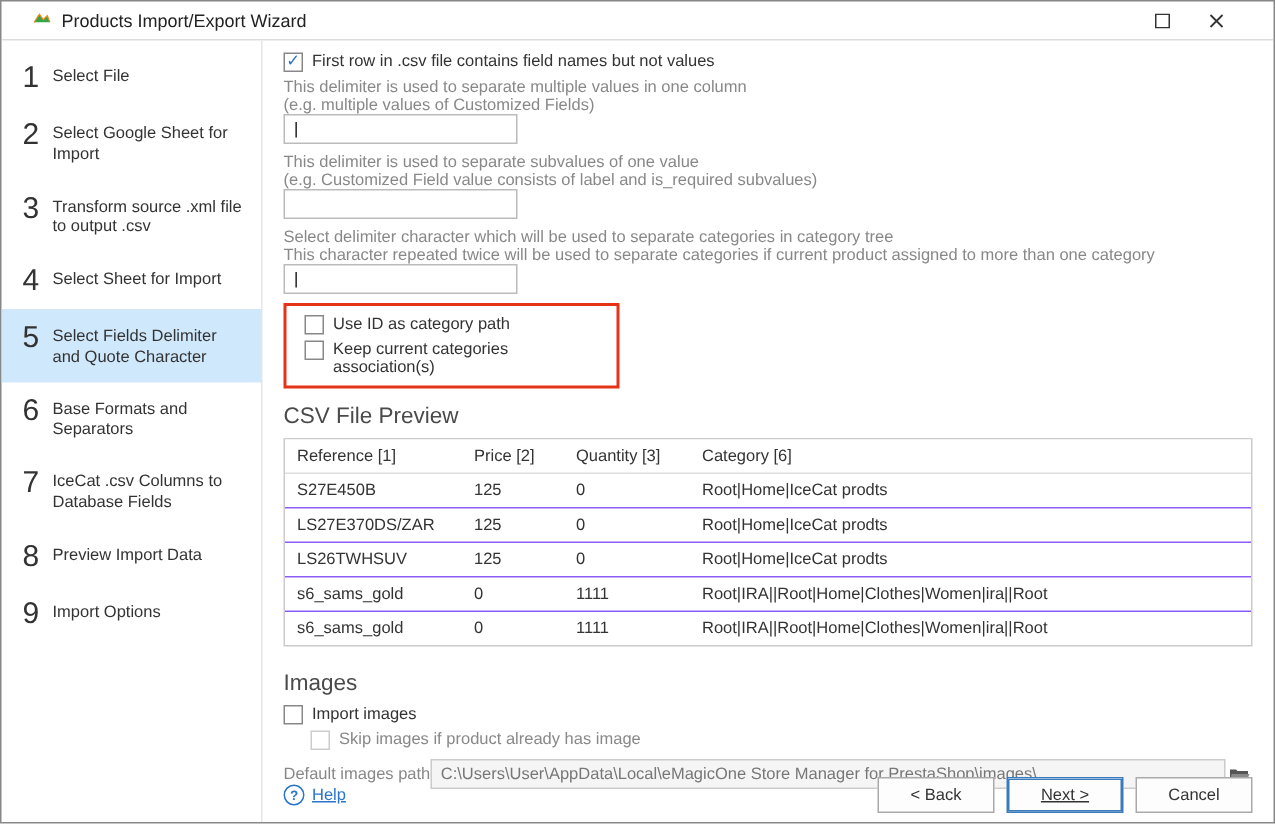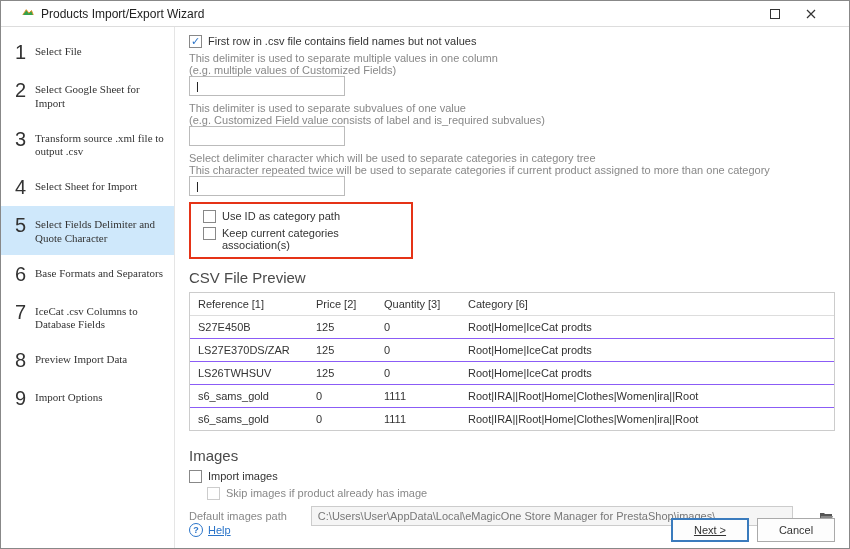--- a/index.html
+++ b/index.html
@@ -6,21 +6,21 @@
   html, body { margin: 0; padding: 0; }
   body { width: 850px; height: 549px; background: #fff; color: #333; font-size: 11px; overflow: hidden; border: 1px solid #888; }
   .titlebar { display: flex; align-items: center; height: 26px; border-bottom: 1px solid #ddd; padding: 0 20px; }
   .titlebar .appicon { width: 14px; height: 14px; margin-right: 6px; }
   .titlebar .title { flex: 1; font-size: 12px; color: #222; }
   .titlebar .winbtn { width: 36px; height: 24px; display: flex; align-items: center; justify-content: center; color: #333; }
   .content { display: flex; height: calc(549px - 26px); }
   .sidebar { width: 174px; border-right: 1px solid #e5e5e5; padding-top: 6px; }
   .step { display: flex; align-items: flex-start; padding: 9px 10px 9px 14px; cursor: pointer; }
   .step .num { font-size: 20px; font-weight: 300; color: #333; width: 20px; flex-shrink: 0; line-height: 1; }
-  .step .label { font-size: 11px; color: #333; padding-top: 3px; line-height: 1.25; font-family: Liberation Serif, serif; }
+  .step .label { font-size: 11px; color: #333; padding-top: 3px; line-height: 1.25; }
   .step.selected { background: #cfe8fb; }
   .main { flex: 1; padding: 8px 14px 8px 14px; overflow: hidden; position: relative; }
   .row-c { display: flex; align-items: flex-start; margin-bottom: 4px; }
   .chk { width: 13px; height: 13px; border: 1px solid #888; background: #fff; display: inline-flex; align-items: center; justify-content: center; margin-right: 6px; flex-shrink: 0; }
   .chk.checked::after { content: "✓"; color: #2a74c9; font-size: 11px; line-height: 1; }
   .muted { color: #888; }
   .thin-input { border: 1px solid #bbb; height: 20px; min-width: 42px; padding: 2px 6px; font-size: 11px; background: #fff; }
   .block { margin-bottom: 6px; }
   .highlight { border: 2px solid #e53317; padding: 6px 12px; margin: 6px 0 10px 0; width: 224px; }
   .section-h { font-size: 15px; color: #4a4a4a; font-weight: 400; margin: 6px 0 6px 0; }
@@ -29,21 +29,21 @@
   .thead { background: #fff; border-bottom: 1px solid #ddd; }
   .th, .td { padding: 5px 8px; font-size: 11px; }
   .th { color: #333; font-weight: 400; }
   .col-ref { width: 118px; }
   .col-price { width: 68px; }
   .col-qty { width: 84px; }
   .col-cat { flex: 1; white-space: nowrap; overflow: hidden; text-overflow: ellipsis; }
   .trow { border-bottom: 1px solid #8b5cf6; }
   .trow:last-child { border-bottom: none; }
   .images-block { margin-top: 16px; }
-  .path-row { display: flex; align-items: center; margin-top: 6px; gap: 24px; }
+  .path-row { display: flex; align-items: center; margin-top: 6px; gap: 0; }
   .path-input { flex: 1; border: 1px solid #ccc; background: #f5f5f5; color: #777; height: 20px; padding: 2px 6px; font-size: 11px; }
   .browse-btn { width: 18px; height: 18px; display: flex; align-items: center; justify-content: center; }
   .footer { position: absolute; bottom: 8px; left: 14px; right: 14px; display: flex; align-items: center; justify-content: space-between; }
   .help { display: flex; align-items: center; gap: 5px; color: #2a74c9; }
   .help .qicon { width: 14px; height: 14px; border: 1.5px solid #2a74c9; border-radius: 50%; display: flex; align-items: center; justify-content: center; font-size: 9px; color: #2a74c9; font-weight: bold; }
   .btns { display: flex; gap: 8px; }
   .btn { width: 78px; height: 24px; border: 1px solid #aaa; background: #fdfdfd; display: flex; align-items: center; justify-content: center; font-size: 11px; cursor: pointer; }
   .btn.def { border: 1px solid #3a7bbd; box-shadow: inset 0 0 0 1px #3a7bbd; }
 </style>
 </head>
@@ -205,20 +205,23 @@
         </span>
       </div>
     </div>
 
     <div class="footer">
       <div class="help">
         <span class="qicon">?</span>
         <span style="text-decoration:underline">Help</span>
       </div>
       <div class="btns">
+        <div class="btn">
+            <span>&lt; Back</span>
+          </div>
         <div class="btn def">
             <span style="text-decoration:underline">Next &gt;</span>
           </div>
         <div class="btn">
             <span>Cancel</span>
           </div>
       </div>
     </div>
 
   </div>

